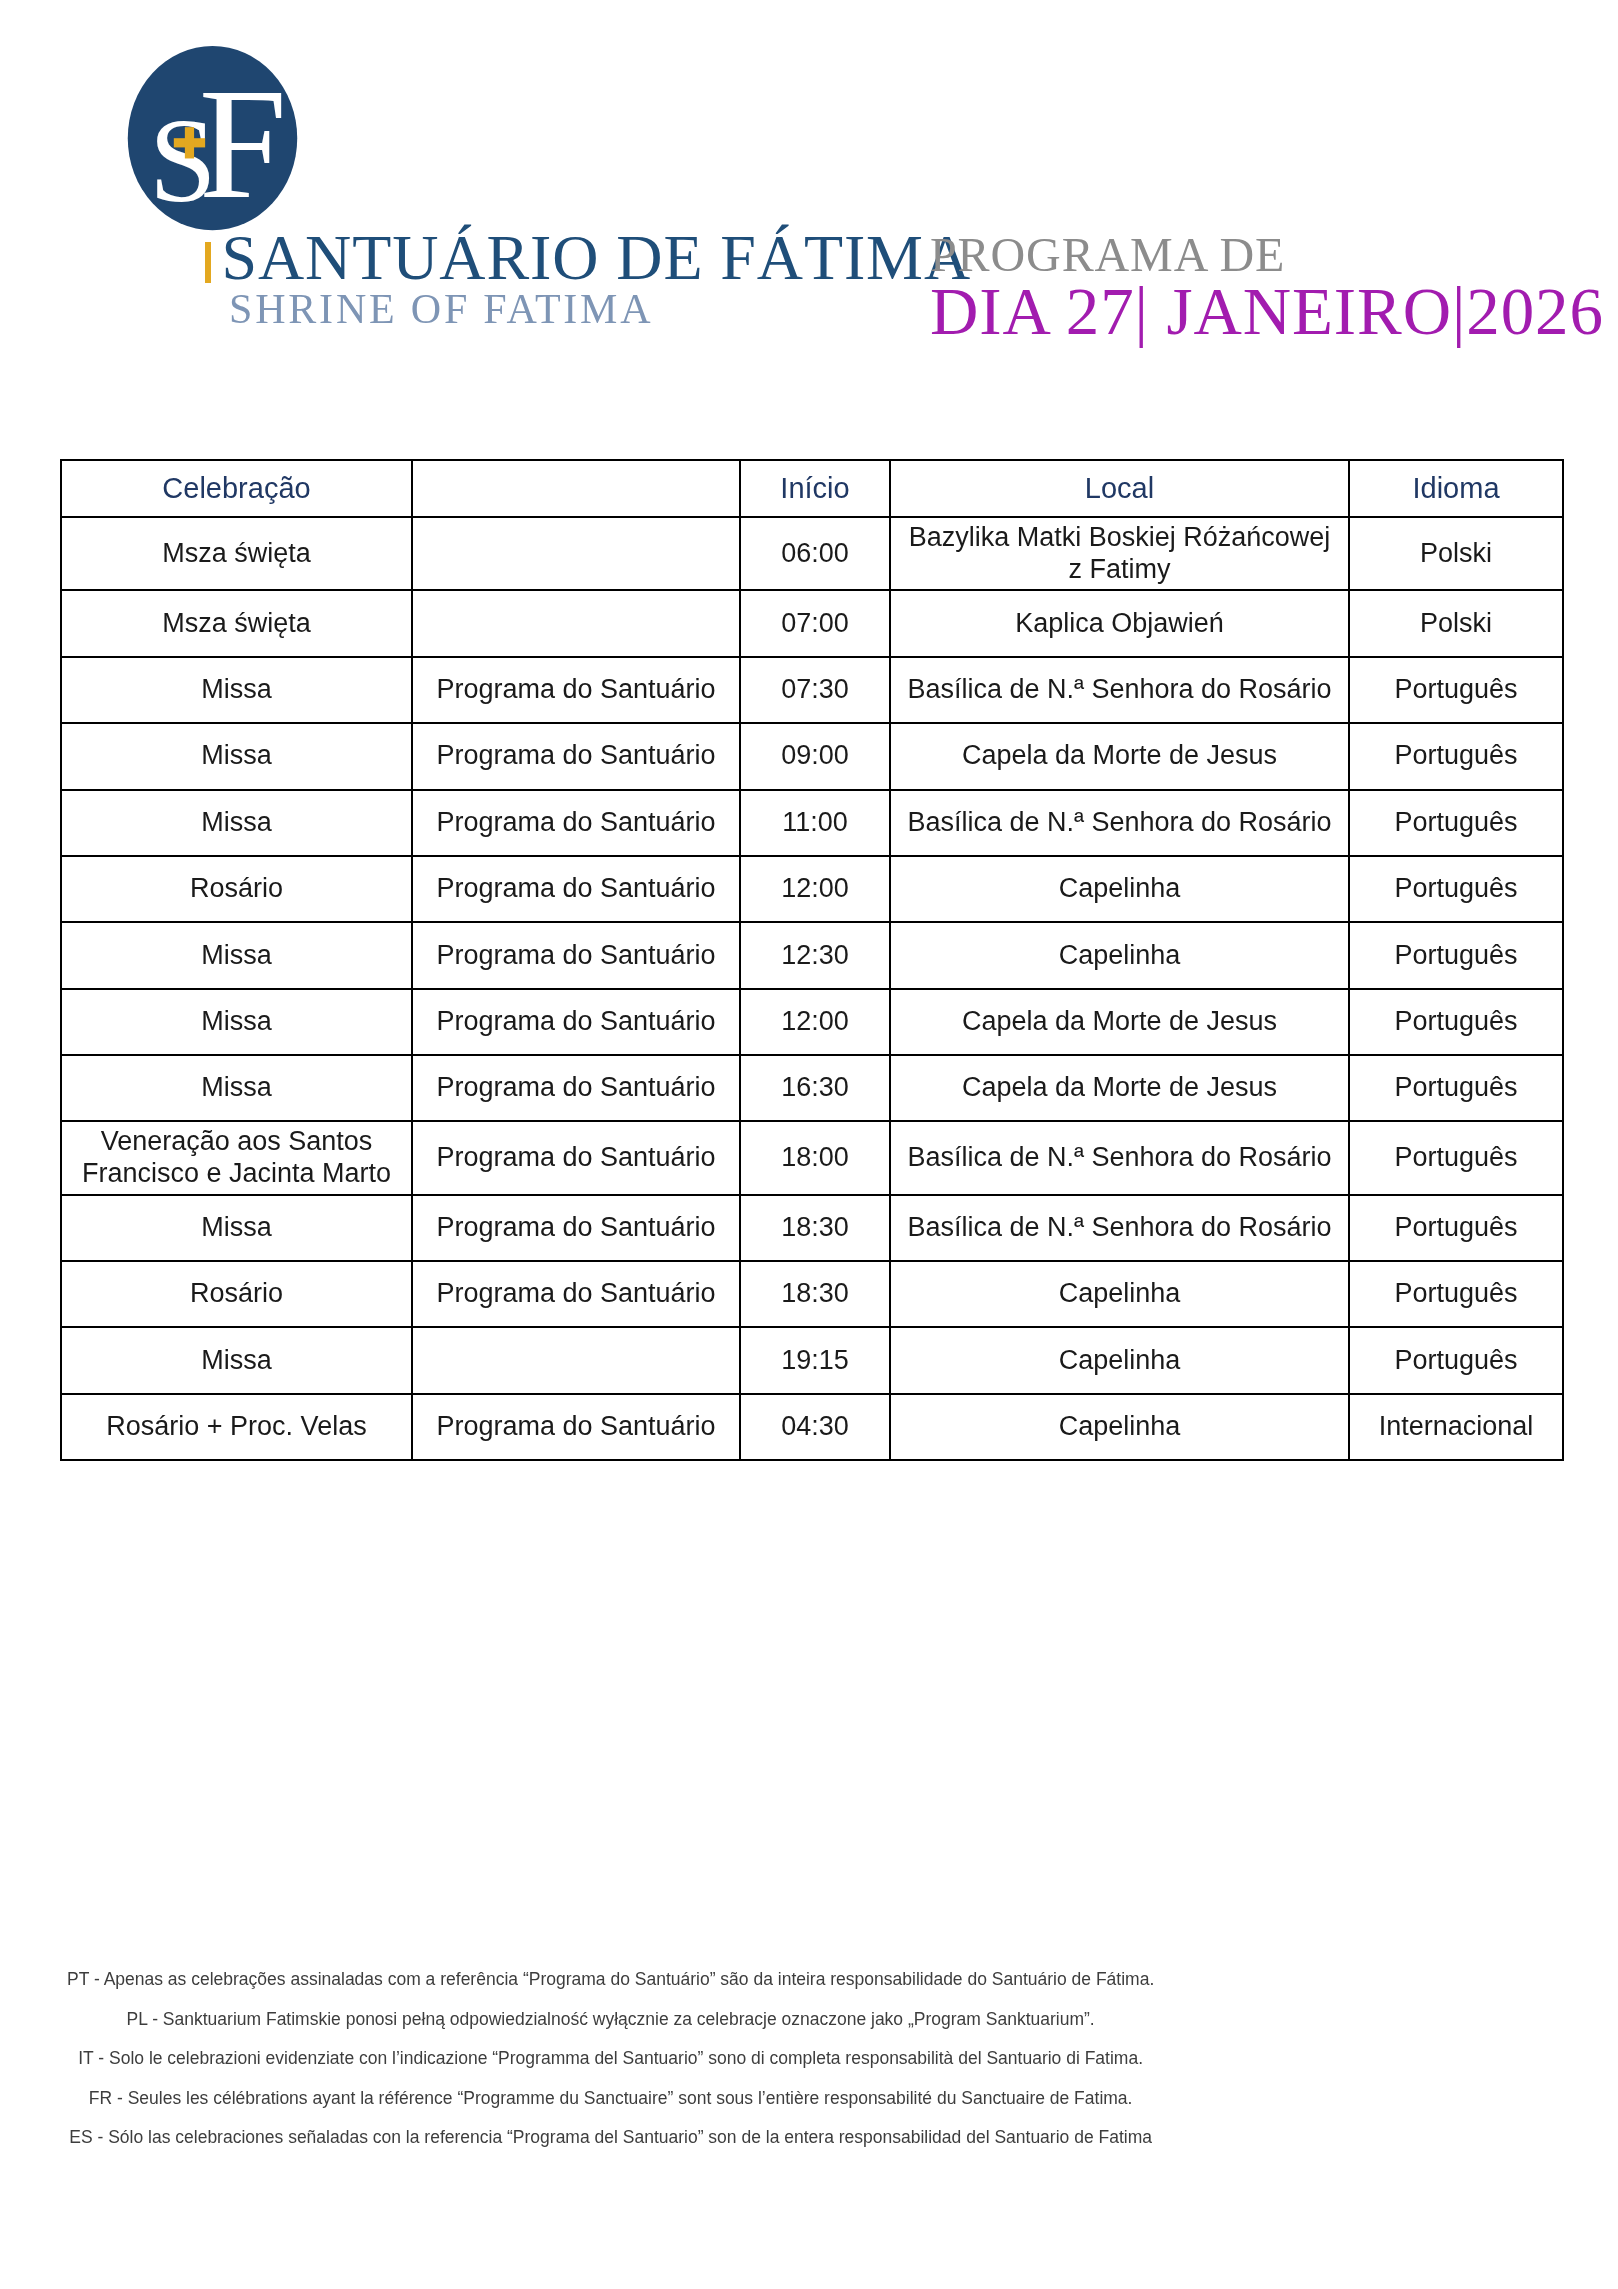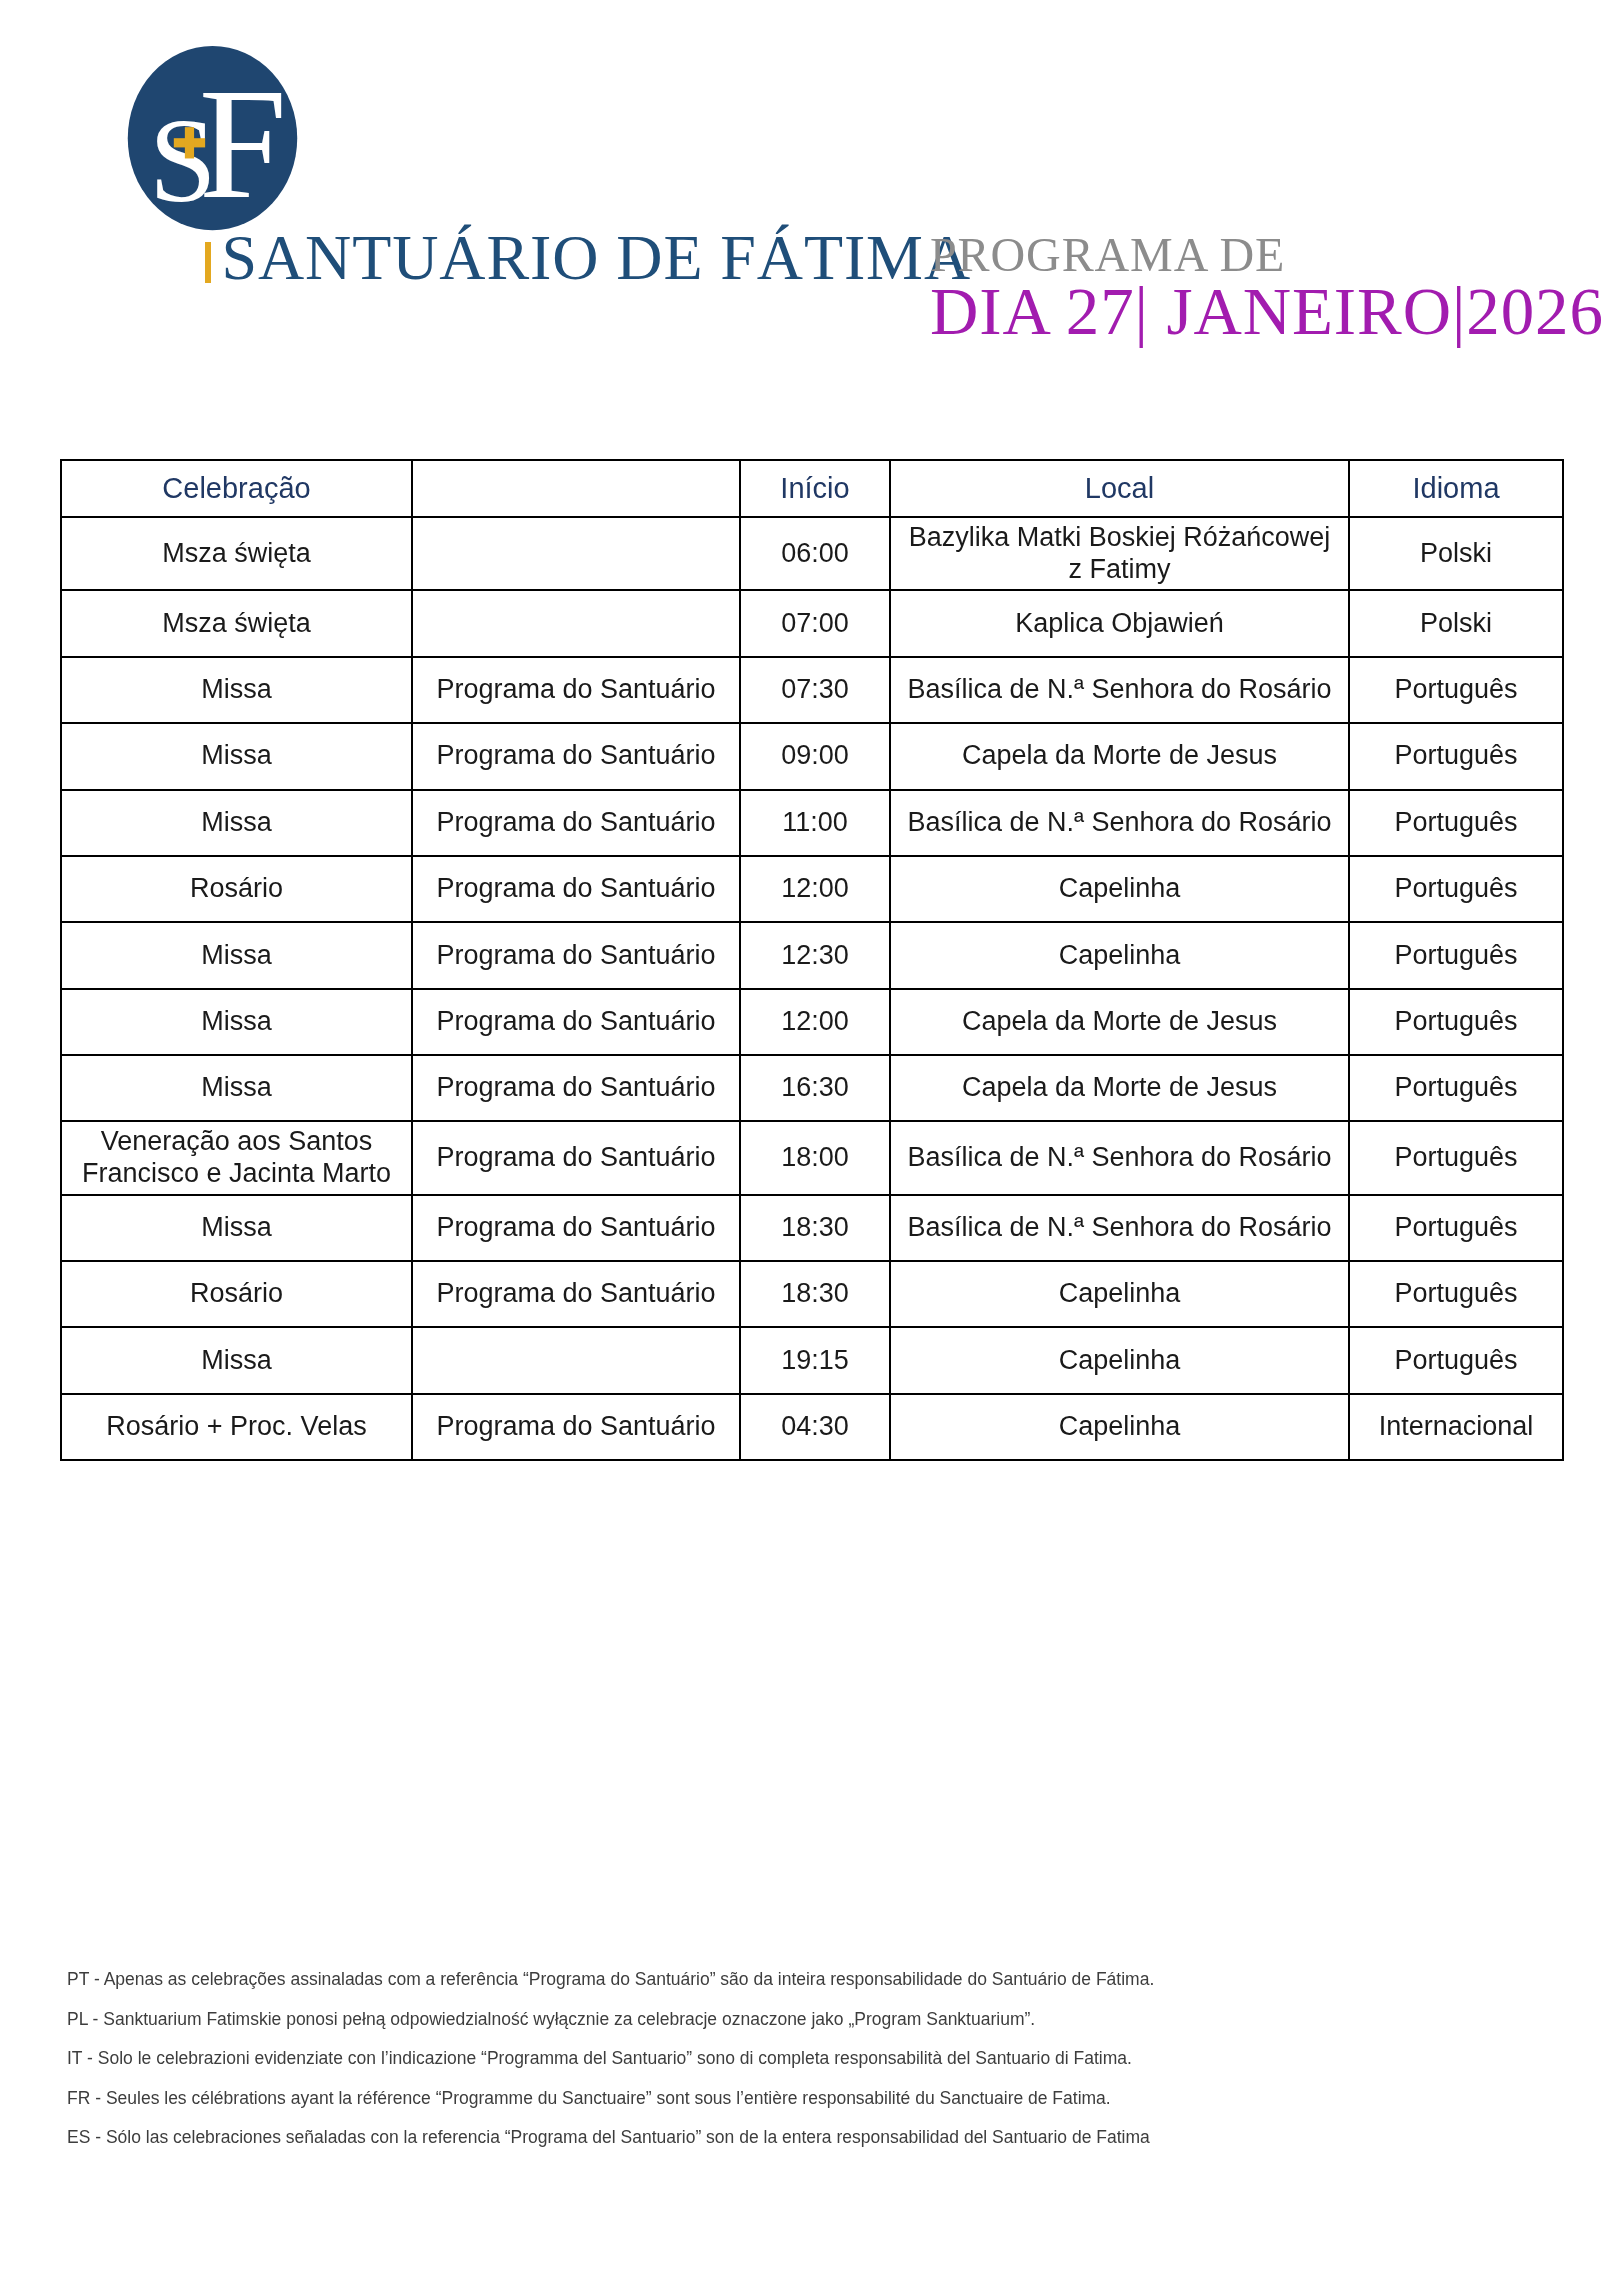--- a/index.html
+++ b/index.html
@@ -40,21 +40,21 @@
   }
   table.schedule th{
     height:48px;font-size:29px;font-weight:400;color:#203864;
   }
   table.schedule td{
     height:57px;font-size:27px;line-height:1.18;color:#1a1a1a;
   }
   
   .footnotes{position:absolute;left:67px;top:1970px;}
   .footnotes p{
-    margin:0 0 21px 0;font-size:17.5px;line-height:18.5px;color:#3d3d3d;white-space:nowrap;
+    margin:0 0 21px 0;font-size:17.5px;line-height:18.5px;color:#3d3d3d;white-space:nowrap;text-align:center;
   }
 </style>
 </head>
 <body>
 
 <div class="logo">
   <svg width="175" height="189" viewBox="0 0 190 205">
     <ellipse cx="95" cy="100" rx="92" ry="100" fill="#1F4670"></ellipse>
     <text x="26" y="168" font-family="Liberation Serif, serif" font-size="132" fill="#ffffff">S</text>
     <text x="80" y="164" font-family="Liberation Serif, serif" font-size="172" fill="#ffffff">F</text>
@@ -63,20 +63,21 @@
       <rect x="65" y="88" width="10" height="34" fill="#E3A820"></rect>
     </g>
   </svg>
 </div>
 
 <div class="brand-block">
   <div class="brand-line1">
     <div class="gold-bar"></div>
     <div class="brand-name-pt">SANTUÁRIO DE FÁTIMA</div>
   </div>
+  <div class="brand-name-en">SHRINE OF FATIMA</div>
 </div>
 
 <div class="program-title">
   <div class="line1">PROGRAMA DE</div>
   <div class="line2">DIA 27| JANEIRO|2026</div>
 </div>
 
 <table class="schedule">
   <colgroup>
     <col style="width:351px">

